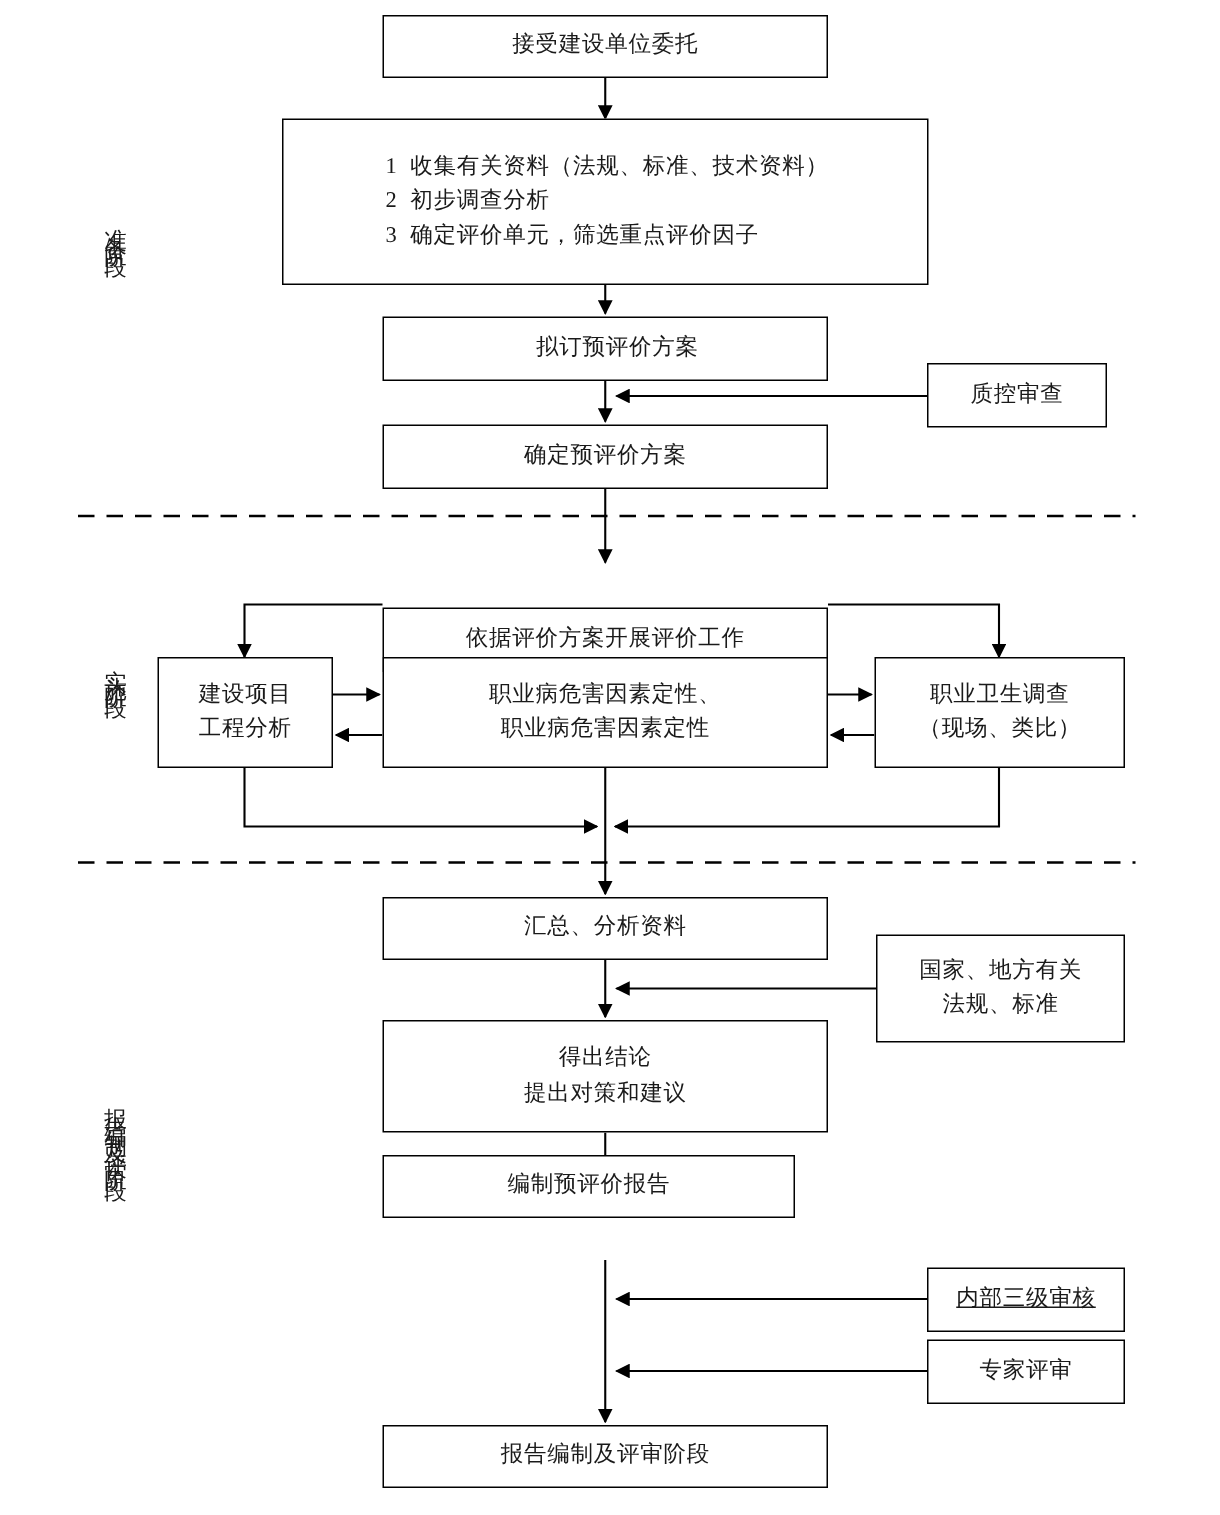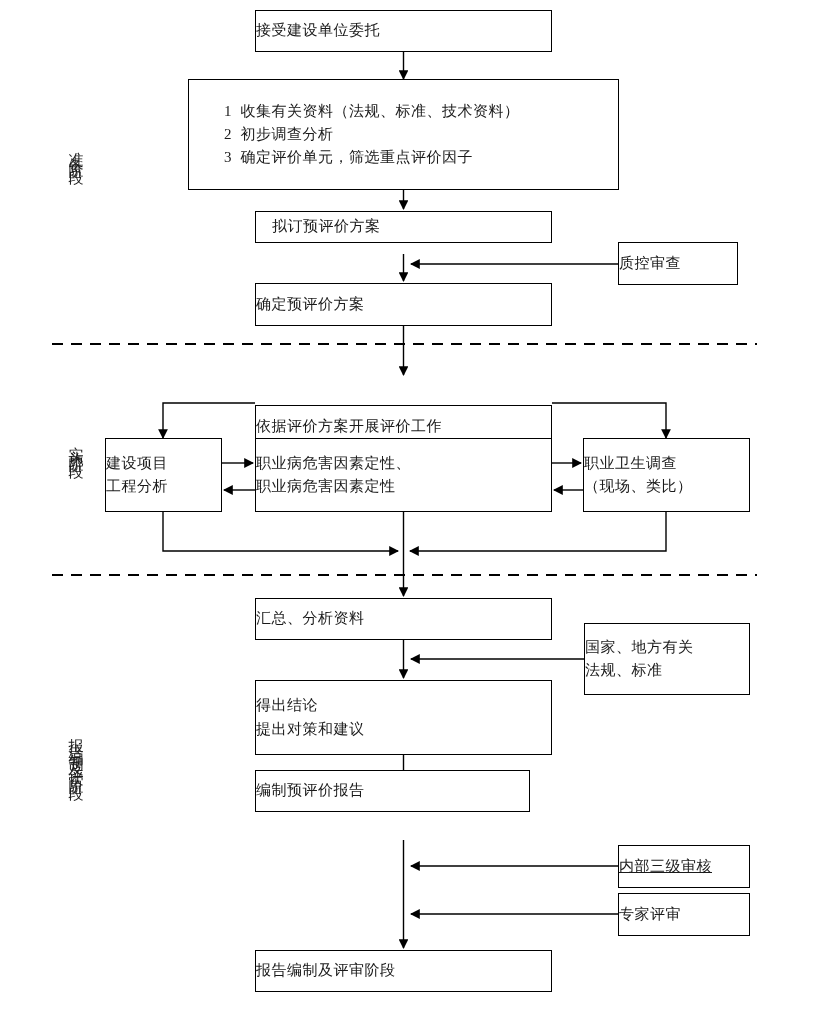--- a/index.html
+++ b/index.html
@@ -24,37 +24,37 @@
     width: 813px;
     height: 1010px;
   }
   .node-box {
     position: absolute;
     box-sizing: border-box;
     border: 1px solid #000000;
     background: #ffffff;
     display: flex;
     flex-direction: column;
-    align-items: flex-start;
+    align-items: center;
     justify-content: center;
     font-family: "Liberation Serif", "DejaVu Serif", serif;
     font-size: 15px;
     line-height: 1.55;
     color: #1a1a1a;
     letter-spacing: 0.5px;
     white-space: pre;
     text-align: center;
   }
   .node-box .line {
     display: block;
   }
   .node-list {
     align-items: flex-start;
     justify-content: center;
-    padding-left: 35px;
+    padding-left: 68px;
     text-align: left;
   }
   .node-list .line {
     display: block;
     text-align: left;
   }
   .stage-label {
     position: absolute;
     font-family: "Liberation Serif", "DejaVu Serif", serif;
     font-size: 15px;
@@ -136,21 +136,21 @@
   <div class="node-box" style="left:255px; top:10px; width:297px; height:42px;">
     <span class="line">接受建设单位委托</span>
   </div>
 
   <div class="node-box node-list" style="left:188px; top:79px; width:431px; height:111px;">
     <span class="line">1  收集有关资料（法规、标准、技术资料）</span>
     <span class="line">2  初步调查分析</span>
     <span class="line">3  确定评价单元，筛选重点评价因子</span>
   </div>
 
-  <div class="node-box" style="left:255px; top:211px; width:297px; height:32px;padding-left:16px;">
+  <div class="node-box" style="left:255px; top:211px; width:297px; height:43px;padding-left:16px;">
     <span class="line">拟订预评价方案</span>
   </div>
 
   <div class="node-box" style="left:618px; top:242px; width:120px; height:43px;">
     <span class="line">质控审查</span>
   </div>
 
   <div class="node-box" style="left:255px; top:283px; width:297px; height:43px;">
     <span class="line">确定预评价方案</span>
   </div>

